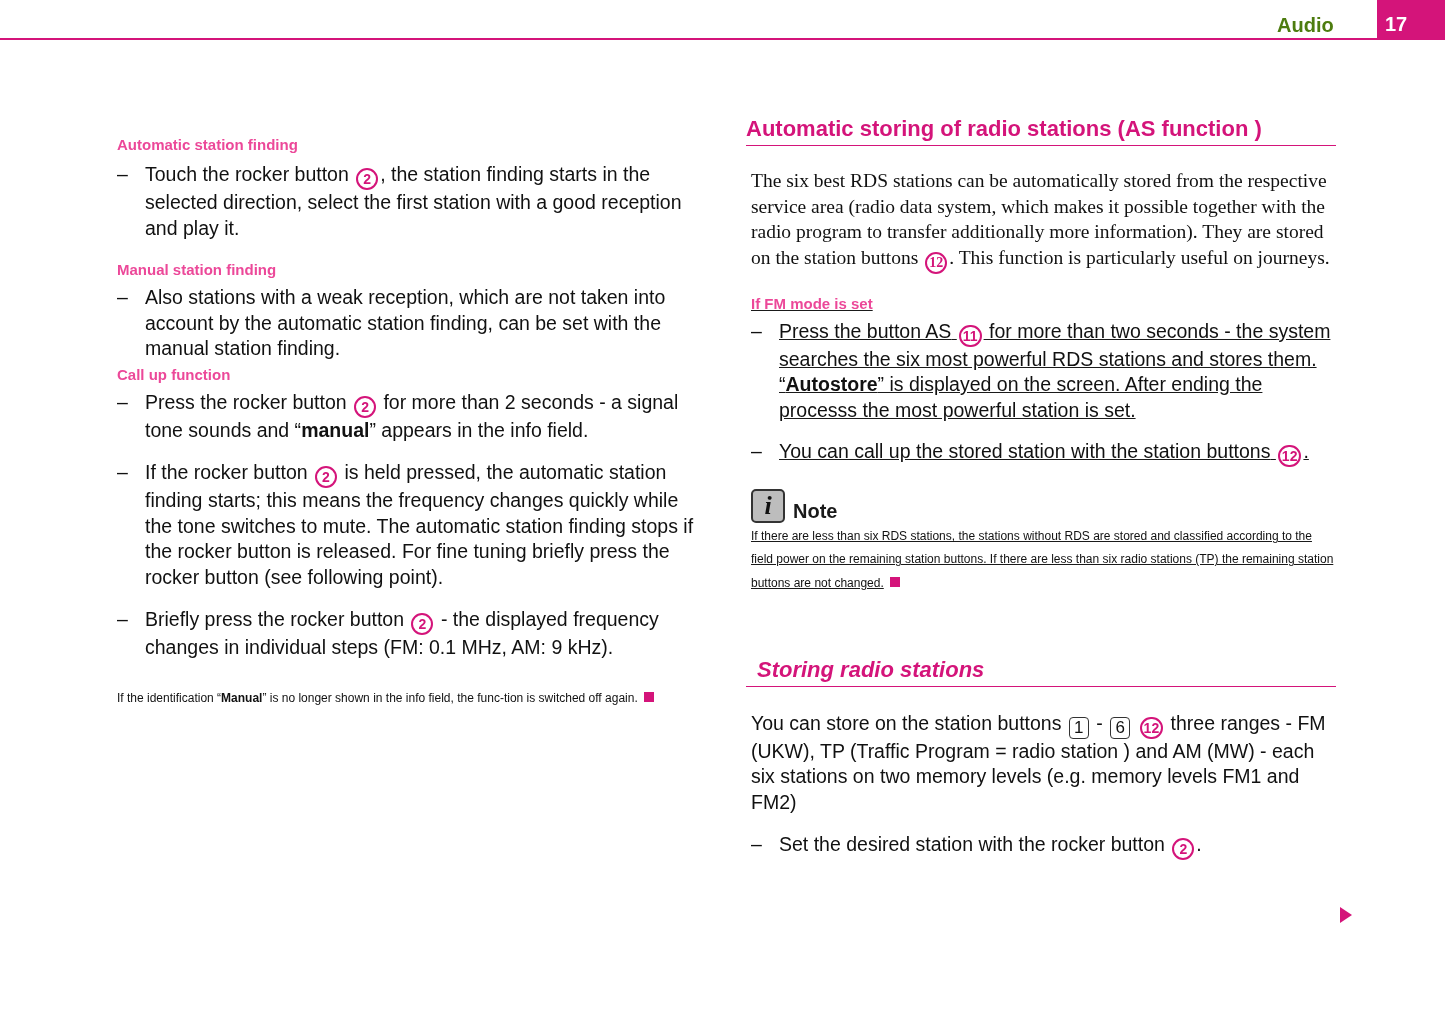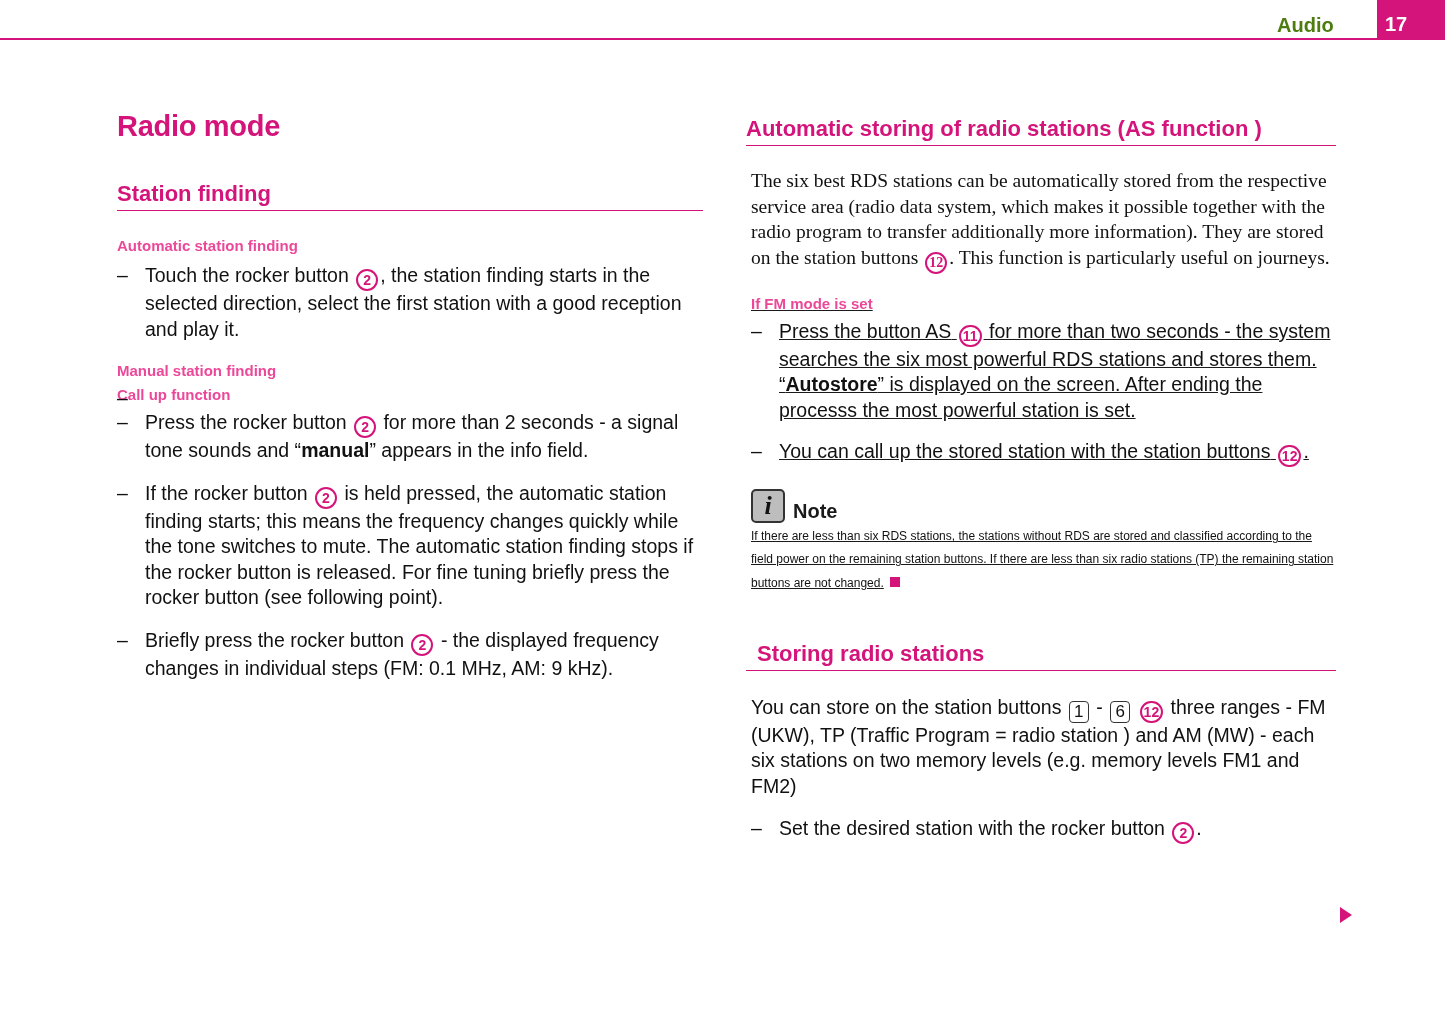--- a/index.html
+++ b/index.html
@@ -34,52 +34,54 @@
   .next-arrow { position: absolute; left: 1340px; top: 907px; width: 0; height: 0; border-top: 8px solid transparent; border-bottom: 8px solid transparent; border-left: 12px solid #d4147a; }
 </style>
 </head>
 <body>
 
 <div class="top-rule"></div>
 <div class="section-label">Audio</div>
 <div class="page-box">17</div>
 
 <div class="col col-left">
-  <div class="h1">Radio mode</div>
-  <div class="h2" style="margin-top:38px;">Station finding</div>
 
   <div class="h3" style="margin-top:26px;">Automatic station finding</div>
   <div class="item" style="margin-top:9px;">
     <span class="dash">–</span>
     <span>Touch the rocker button</span>
     <span class="circ">2</span><span>, the station finding starts in the selected direction, select the first station with a good reception and play it.</span>
   </div>
 
   <div class="h3" style="margin-top:20px;">Manual station finding</div>
   <div class="item" style="margin-top:7px;">
     <span class="dash">–</span>
+    <span>Also stations with a weak reception, which are not taken into account by the automatic station finding, can be set with the manual station finding.</span>
   </div>
 
   <div class="h3" style="margin-top:4px;">Call up function</div>
   <div class="item" style="margin-top:7px;">
     <span class="dash">–</span>
     <span>Press the rocker button</span>
     <span class="circ">2</span><span> for more than 2 seconds - a signal tone sounds and “</span><b>manual</b><span>” appears in the info field.</span>
   </div>
   <div class="item" style="margin-top:17px;">
     <span class="dash">–</span>
     <span>If the rocker button</span>
     <span class="circ">2</span><span> is held pressed, the automatic station finding starts; this means the frequency changes quickly while the tone switches to mute.  The automatic station finding stops if the rocker button is released. For fine tuning briefly press the rocker button (see following point).</span>
   </div>
   <div class="item" style="margin-top:17px;">
     <span class="dash">–</span>
     <span>Briefly press the rocker button</span>
     <span class="circ">2</span><span> - the displayed frequency changes in individual steps (FM: 0.1 MHz, AM: 9 kHz).</span>
   </div>
 
+  <div class="small" style="margin-top:26px;">
+    <span>If the identification “</span><b>Manual</b><span>” is no longer shown in the info field, the func-tion is switched off again.</span><span class="endmark"></span>
+  </div>
 </div>
 
 <div class="col col-right">
   <div class="h2" style="margin-top:6px;">Automatic storing of radio stations (AS function )</div>
 
   <div class="p" style="margin-top:22px; padding-left:5px;font-family:Liberation Serif, serif;">
     <span>The six best RDS stations can be automatically stored from the respective service area (radio data system, which makes it possible together with the radio program to transfer additionally more information). They are stored on the station buttons</span>
     <span class="circ">12</span><span>. This function is particularly useful on journeys.</span>
   </div>
 
@@ -97,21 +99,21 @@
     </div>
 
     <div style="margin-top:22px;">
       <span class="info-icon">i</span><span class="note-title">Note</span>
     </div>
     <div class="small" style="margin-top:2px;">
       <span>If there are less than six RDS stations, the stations without RDS are stored and classified according to the field power on the remaining station buttons.   If there are less than six radio stations (TP) the remaining station buttons are not changed.</span><span class="endmark"></span>
     </div>
   </div>
 
-  <div class="h2" style="margin-top:46px; padding-left:11px;">Storing radio stations</div>
+  <div class="h2" style="margin-top:62px; padding-left:11px;font-style:italic;">Storing radio stations</div>
 
   <div style="padding-left:5px;">
     <div class="p" style="margin-top:24px;">
       <span>You can store on the station buttons</span>
       <span class="sq">1</span><span> - </span><span class="sq">6</span>
       <span class="circ">12</span><span> three ranges  - FM (UKW), TP (Traffic Program = radio station ) and AM (MW) - each six stations on two memory levels (e.g. memory levels FM1 and FM2)</span>
     </div>
     <div class="item" style="margin-top:17px;">
       <span class="dash">–</span>
       <span>Set the desired station with the rocker button</span>

